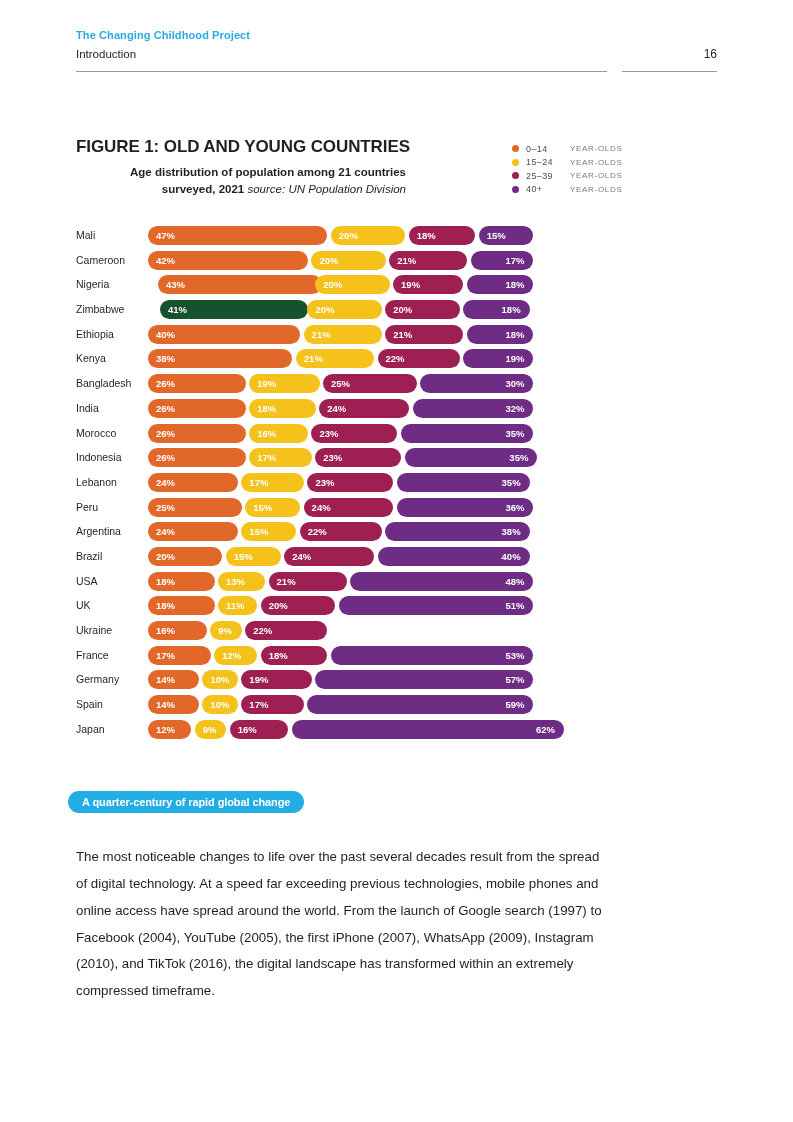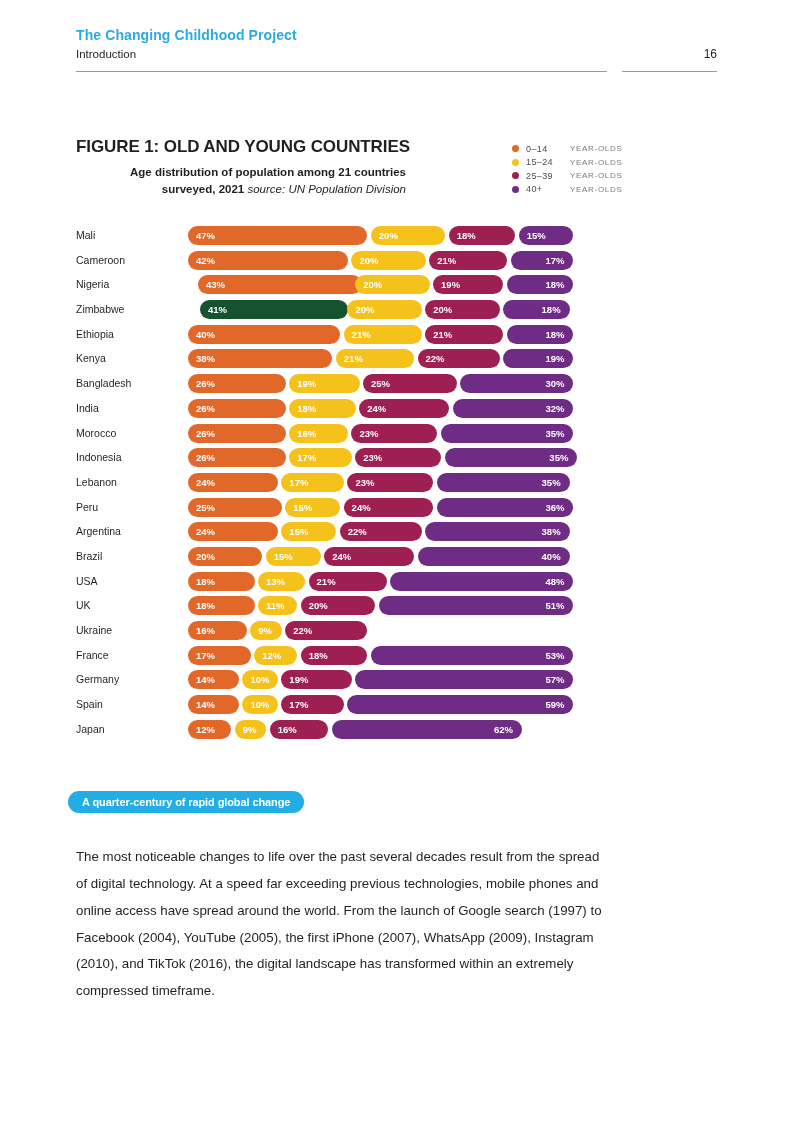--- a/index.html
+++ b/index.html
@@ -17,21 +17,21 @@
   }
 
   
   .page-header {
     position: absolute;
     left: 76px;
     top: 28px;
     width: 641px;
   }
   .header-project {
-    font-size: 14px;
+    font-size: 11px;
     font-weight: 700;
     color: #29abe2;
     letter-spacing: 0.1px;
     line-height: 14px;
   }
   .header-row {
     display: flex;
     align-items: baseline;
     justify-content: space-between;
     margin-top: 5px;
@@ -151,21 +151,20 @@
     font-size: 10.5px;
     color: #231f20;
     white-space: nowrap;
   }
   .row-track {
     position: absolute;
     left: 72px;
     top: 0;
     width: 389px;
     height: 19px;
-    margin-left: 40px;
   }
   .seg {
     position: absolute;
     top: 0;
     height: 19px;
     border-radius: 9.5px;
     box-sizing: border-box;
     color: #ffffff;
     font-size: 9.5px;
     font-weight: 700;
@@ -594,21 +593,21 @@
       <div class="row-track">
         <div class="seg" style="left: 0px; width: 43.18px; background: rgb(226, 104, 42);">
           <span class="seg-val left">12%</span>
         </div>
         <div class="seg" style="left: 46.68px; width: 31.51px; background: rgb(245, 194, 27);">
           <span class="seg-val left">9%</span>
         </div>
         <div class="seg" style="left: 81.69px; width: 58.74px; background: rgb(158, 31, 82);">
           <span class="seg-val left">16%</span>
         </div>
-        <div class="seg" style="left: 143.93px; width: 190px; background: rgb(111, 44, 133); text-decoration: underline;">
+        <div class="seg" style="left: 143.93px; width: 272px; background: rgb(111, 44, 133); text-decoration: underline;">
           <span class="seg-val right">62%</span>
         </div>
       </div>
     </div>
   </div>
 
 <div class="section-pill">A quarter-century of rapid global change</div>
 
 <p class="body-copy">The most noticeable changes to life over the past several decades result from the spread of digital technology. At a speed far exceeding previous technologies, mobile phones and online access have spread around the world. From the launch of Google search (1997) to Facebook (2004), YouTube (2005), the first iPhone (2007), WhatsApp (2009), Instagram (2010), and TikTok (2016), the digital landscape has transformed within an extremely compressed timeframe.</p>
 

